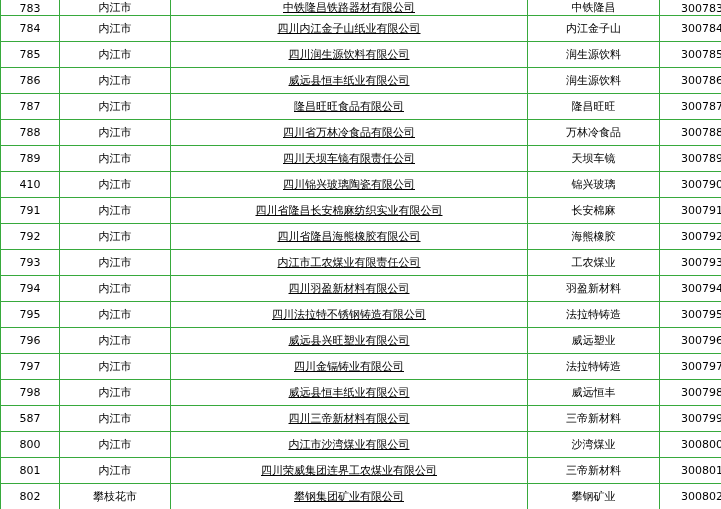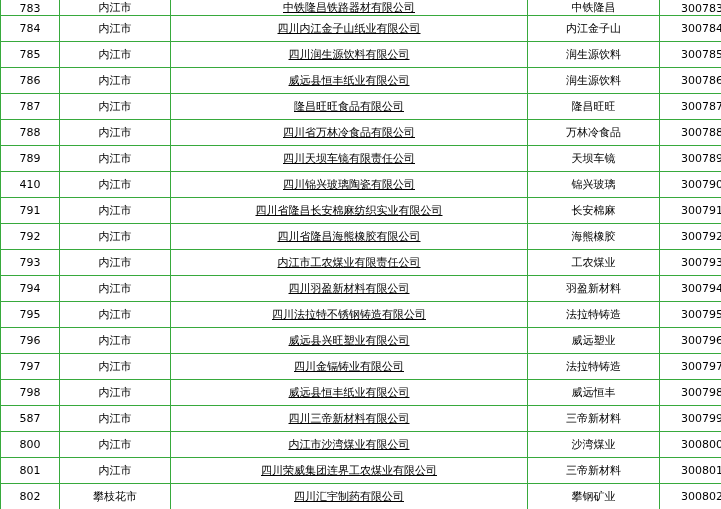--- a/index.html
+++ b/index.html
@@ -185,20 +185,20 @@
       <tr>
         <td class="col-idx">801</td>
         <td class="col-city">内江市</td>
         <td class="col-name">四川荣威集团连界工农煤业有限公司</td>
         <td class="col-short">三帝新材料</td>
         <td class="col-code">300801</td>
       </tr>
       <tr>
         <td class="col-idx">802</td>
         <td class="col-city">攀枝花市</td>
-        <td class="col-name">四川汇宇制药有限公司</td>
+        <td class="col-name">攀钢集团矿业有限公司</td>
         <td class="col-short">攀钢矿业</td>
         <td class="col-code">300802</td>
       </tr>
 
     </tbody>
   </table>
 </div>
 
 </body></html>

